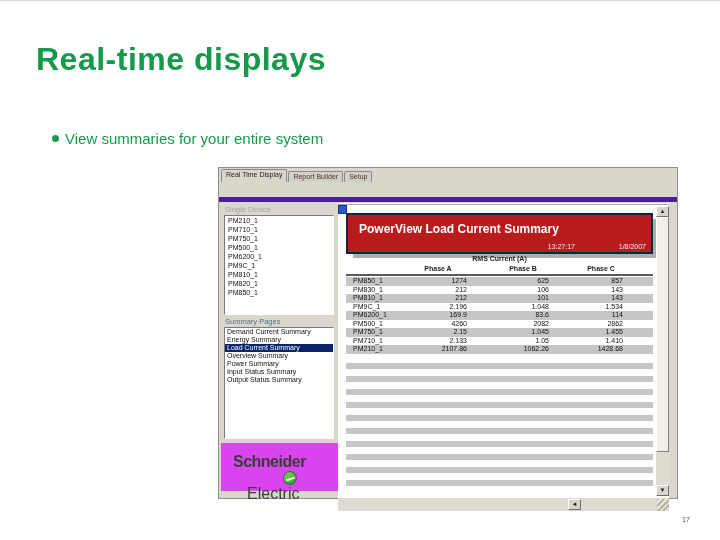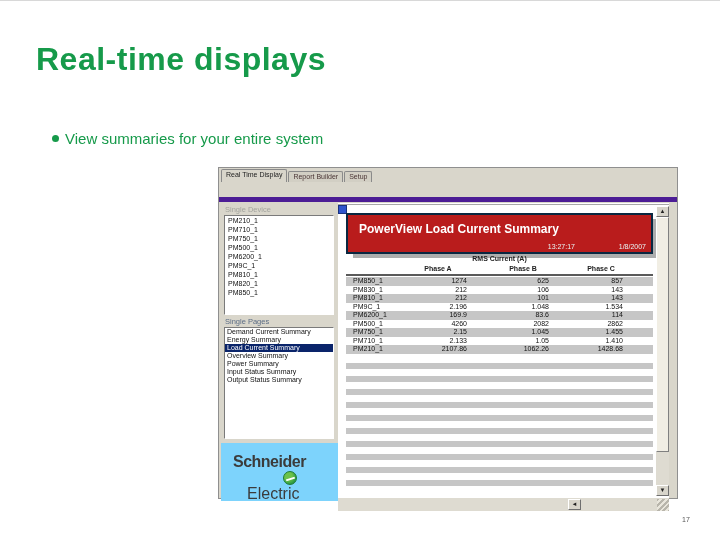--- a/index.html
+++ b/index.html
@@ -30,21 +30,21 @@
   .glabel { position:absolute; left:4px; font-size:7.5px; white-space:nowrap; }
   .lab1 { top:2px; color:#a3a49e; }
   .lab2 { top:114px; color:#5b6c85; }
   .listbox { position:absolute; left:3px; width:110px; background:#fff;
              border:1px solid; border-color:#7a7a7a #fff #fff #7a7a7a; overflow:hidden; }
   .lst1 { top:12px; height:100px; }
   .lst2 { top:124px; height:112px; }
   .lst1 .it { font-size:7px; line-height:9px; padding-left:3px; white-space:nowrap; }
   .lst2 .it { font-size:7px; line-height:8px; padding-left:2px; white-space:nowrap; }
   .it.selected { background:#0a246a; color:#fff; }
-  .logo-block { position:absolute; left:0; top:240px; width:117px; height:58px; background:#7dd3fc; }
+  .logo-block { position:absolute; left:0; top:240px; width:117px; height:48px; background:#d946ef; }
   .logo-top { position:absolute; left:12px; top:10px; font-size:16px; font-weight:bold;
               color:#3b3b3b; letter-spacing:-0.5px; }
   .logo-bottom { position:absolute; left:26px; top:28px; font-size:16px; color:#3b3b3b;
                  display:flex; align-items:flex-end;flex-direction:column; }
   .logo-globe { display:inline-block; width:14px; height:14px; border-radius:50%;
                 background:radial-gradient(circle at 35% 35%, #6cc24a 0 35%, #2f9e44 70%, #1d7a33 100%);
                 border:1px solid #1d7a33; margin-right:2px; position:relative; }
   .logo-globe::after { content:""; position:absolute; left:2px; top:6px; width:9px; height:2px;
                        background:#fff; transform:rotate(-18deg); }
 
@@ -112,21 +112,21 @@
           <div class="it">PM710_1</div>
           <div class="it">PM750_1</div>
           <div class="it">PM500_1</div>
           <div class="it">PM6200_1</div>
           <div class="it">PM9C_1</div>
           <div class="it">PM810_1</div>
           <div class="it">PM820_1</div>
           <div class="it">PM850_1</div>
         </div>
 
-        <div class="glabel lab2">Single Pages</div>
+        <div class="glabel lab2">Summary Pages</div>
         <div class="listbox lst2">
           <div class="it">Demand Current Summary</div>
           <div class="it">Energy Summary</div>
           <div class="it selected">Load Current Summary</div>
           <div class="it">Overview Summary</div>
           <div class="it">Power Summary</div>
           <div class="it">Input Status Summary</div>
           <div class="it">Output Status Summary</div>
         </div>
 

